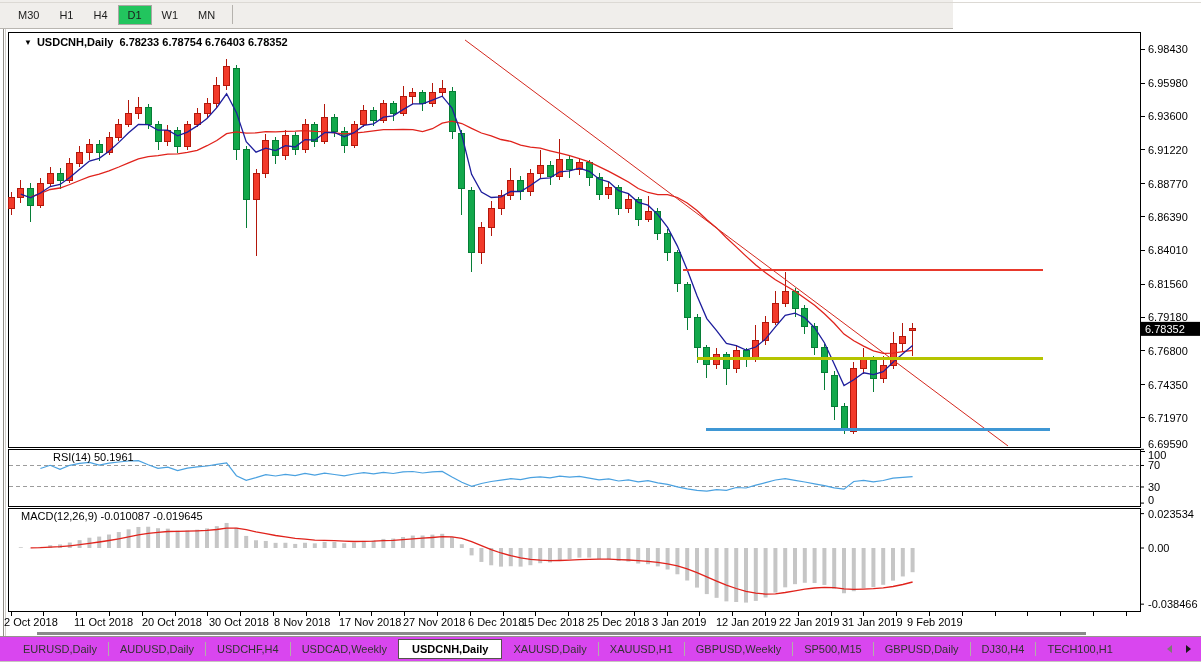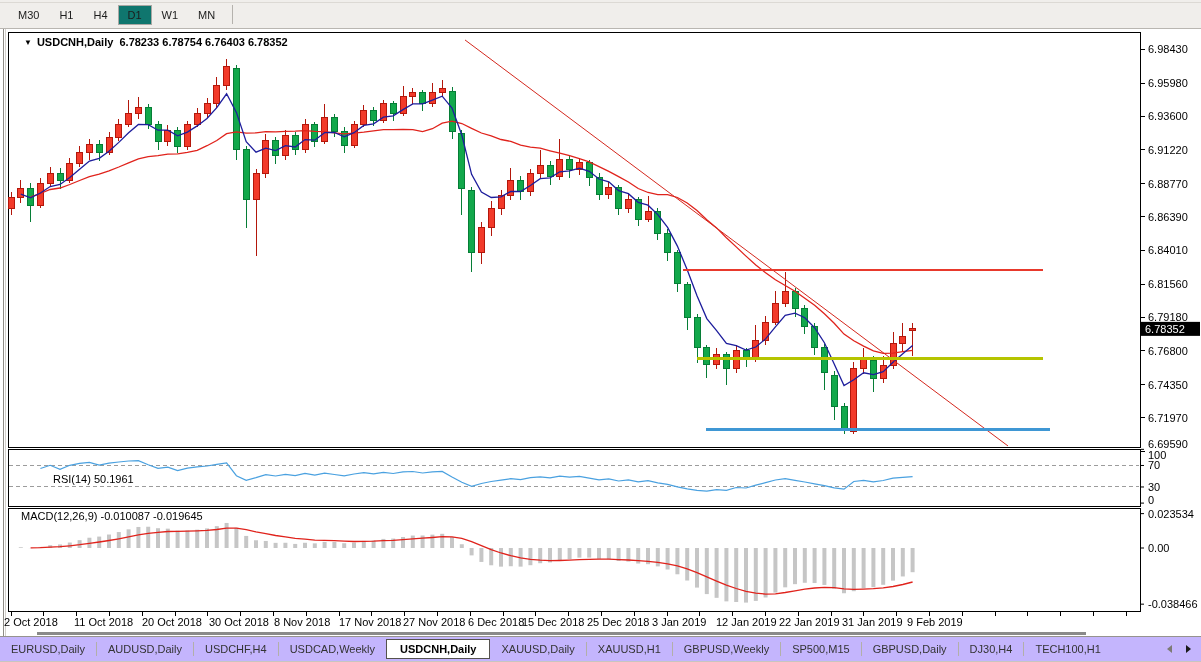--- a/index.html
+++ b/index.html
@@ -3,42 +3,42 @@
 <meta charset="utf-8">
 <style>
   * { box-sizing: border-box; }
   html,body { margin:0; padding:0; }
   body {
     width:1201px; height:662px; position:relative; overflow:hidden;
     background:#ffffff; font-family:"Liberation Sans",sans-serif; font-size:11px; color:#000;
   }
   
   .toolbar {
-    position:absolute; left:0; top:0; width:1201px; height:29px;
+    position:absolute; left:0; top:0; width:953px; height:29px;
     background:#f0eeeb; border-bottom:1px solid #b9b6b1;
   }
   .toolbar .groove { position:absolute; left:0; top:2px; width:1201px; height:1px; background:#dcd9d4; }
   .tf-row { position:absolute; left:8px; top:4px; height:21px; display:flex; align-items:center; }
   .tf-btn { padding:3px 9px; color:#1c1c1c; border:1px solid transparent; }
-  .tf-btn.active { background:#0f766e; border:1px solid #a9a7a3; }
+  .tf-btn.active { background:#22c55e; border:1px solid #a9a7a3; }
   .tf-sep { width:1px; height:19px; background:#b5b2ad; margin:0 7px; }
   
   .splitter { position:absolute; left:3px; top:29px; width:1px; height:607px; background:#8f8c86; }
   .splitter2 { position:absolute; left:5px; top:29px; width:1px; height:607px; background:#d4d1cc; }
   
   .overlay-label { position:absolute; white-space:pre; color:#000;margin-left:8px; }
   .chart-title { left:16px; top:36px; font-weight:700; }
   .chart-title .tri { display:inline-block; font-size:8px; vertical-align:1px; margin-right:5px; }
-  .rsi-label  { left:13px; top:473px;padding-left:32px; }
+  .rsi-label  { left:13px; top:451px;padding-left:32px; }
   .macd-label { left:13px; top:510px; }
   
   .tabbar {
     position:absolute; left:0; top:636px; width:1201px; height:26px;
-    background:#c4b5fd; border-top:1px solid #96938e; border-bottom:1px solid #c8c5c0;
-    display:flex; align-items:center; 
+    background:#d946ef; border-top:1px solid #96938e; border-bottom:1px solid #c8c5c0;
+    display:flex; align-items:center; padding-left:12px;
   }
   .tab { padding:3px 11px; color:#333; white-space:nowrap; }
   .tab.active {
     background:#ffffff; border:1px solid #55524e; font-weight:700; color:#000;
     padding:3px 13px; margin-top:-1px;
   }
   .tab-sep { width:1px; height:14px; background:#b2afa9; }
   .tab-arrows { margin-left:auto; margin-right:10px; display:flex; gap:14px; align-items:center; }
   .arr-left  { width:0; height:0; border-top:4px solid transparent; border-bottom:4px solid transparent; border-right:5px solid #7d7a75; }
   .arr-right { width:0; height:0; border-top:4px solid transparent; border-bottom:4px solid transparent; border-left:5px solid #1a1a1a; }

